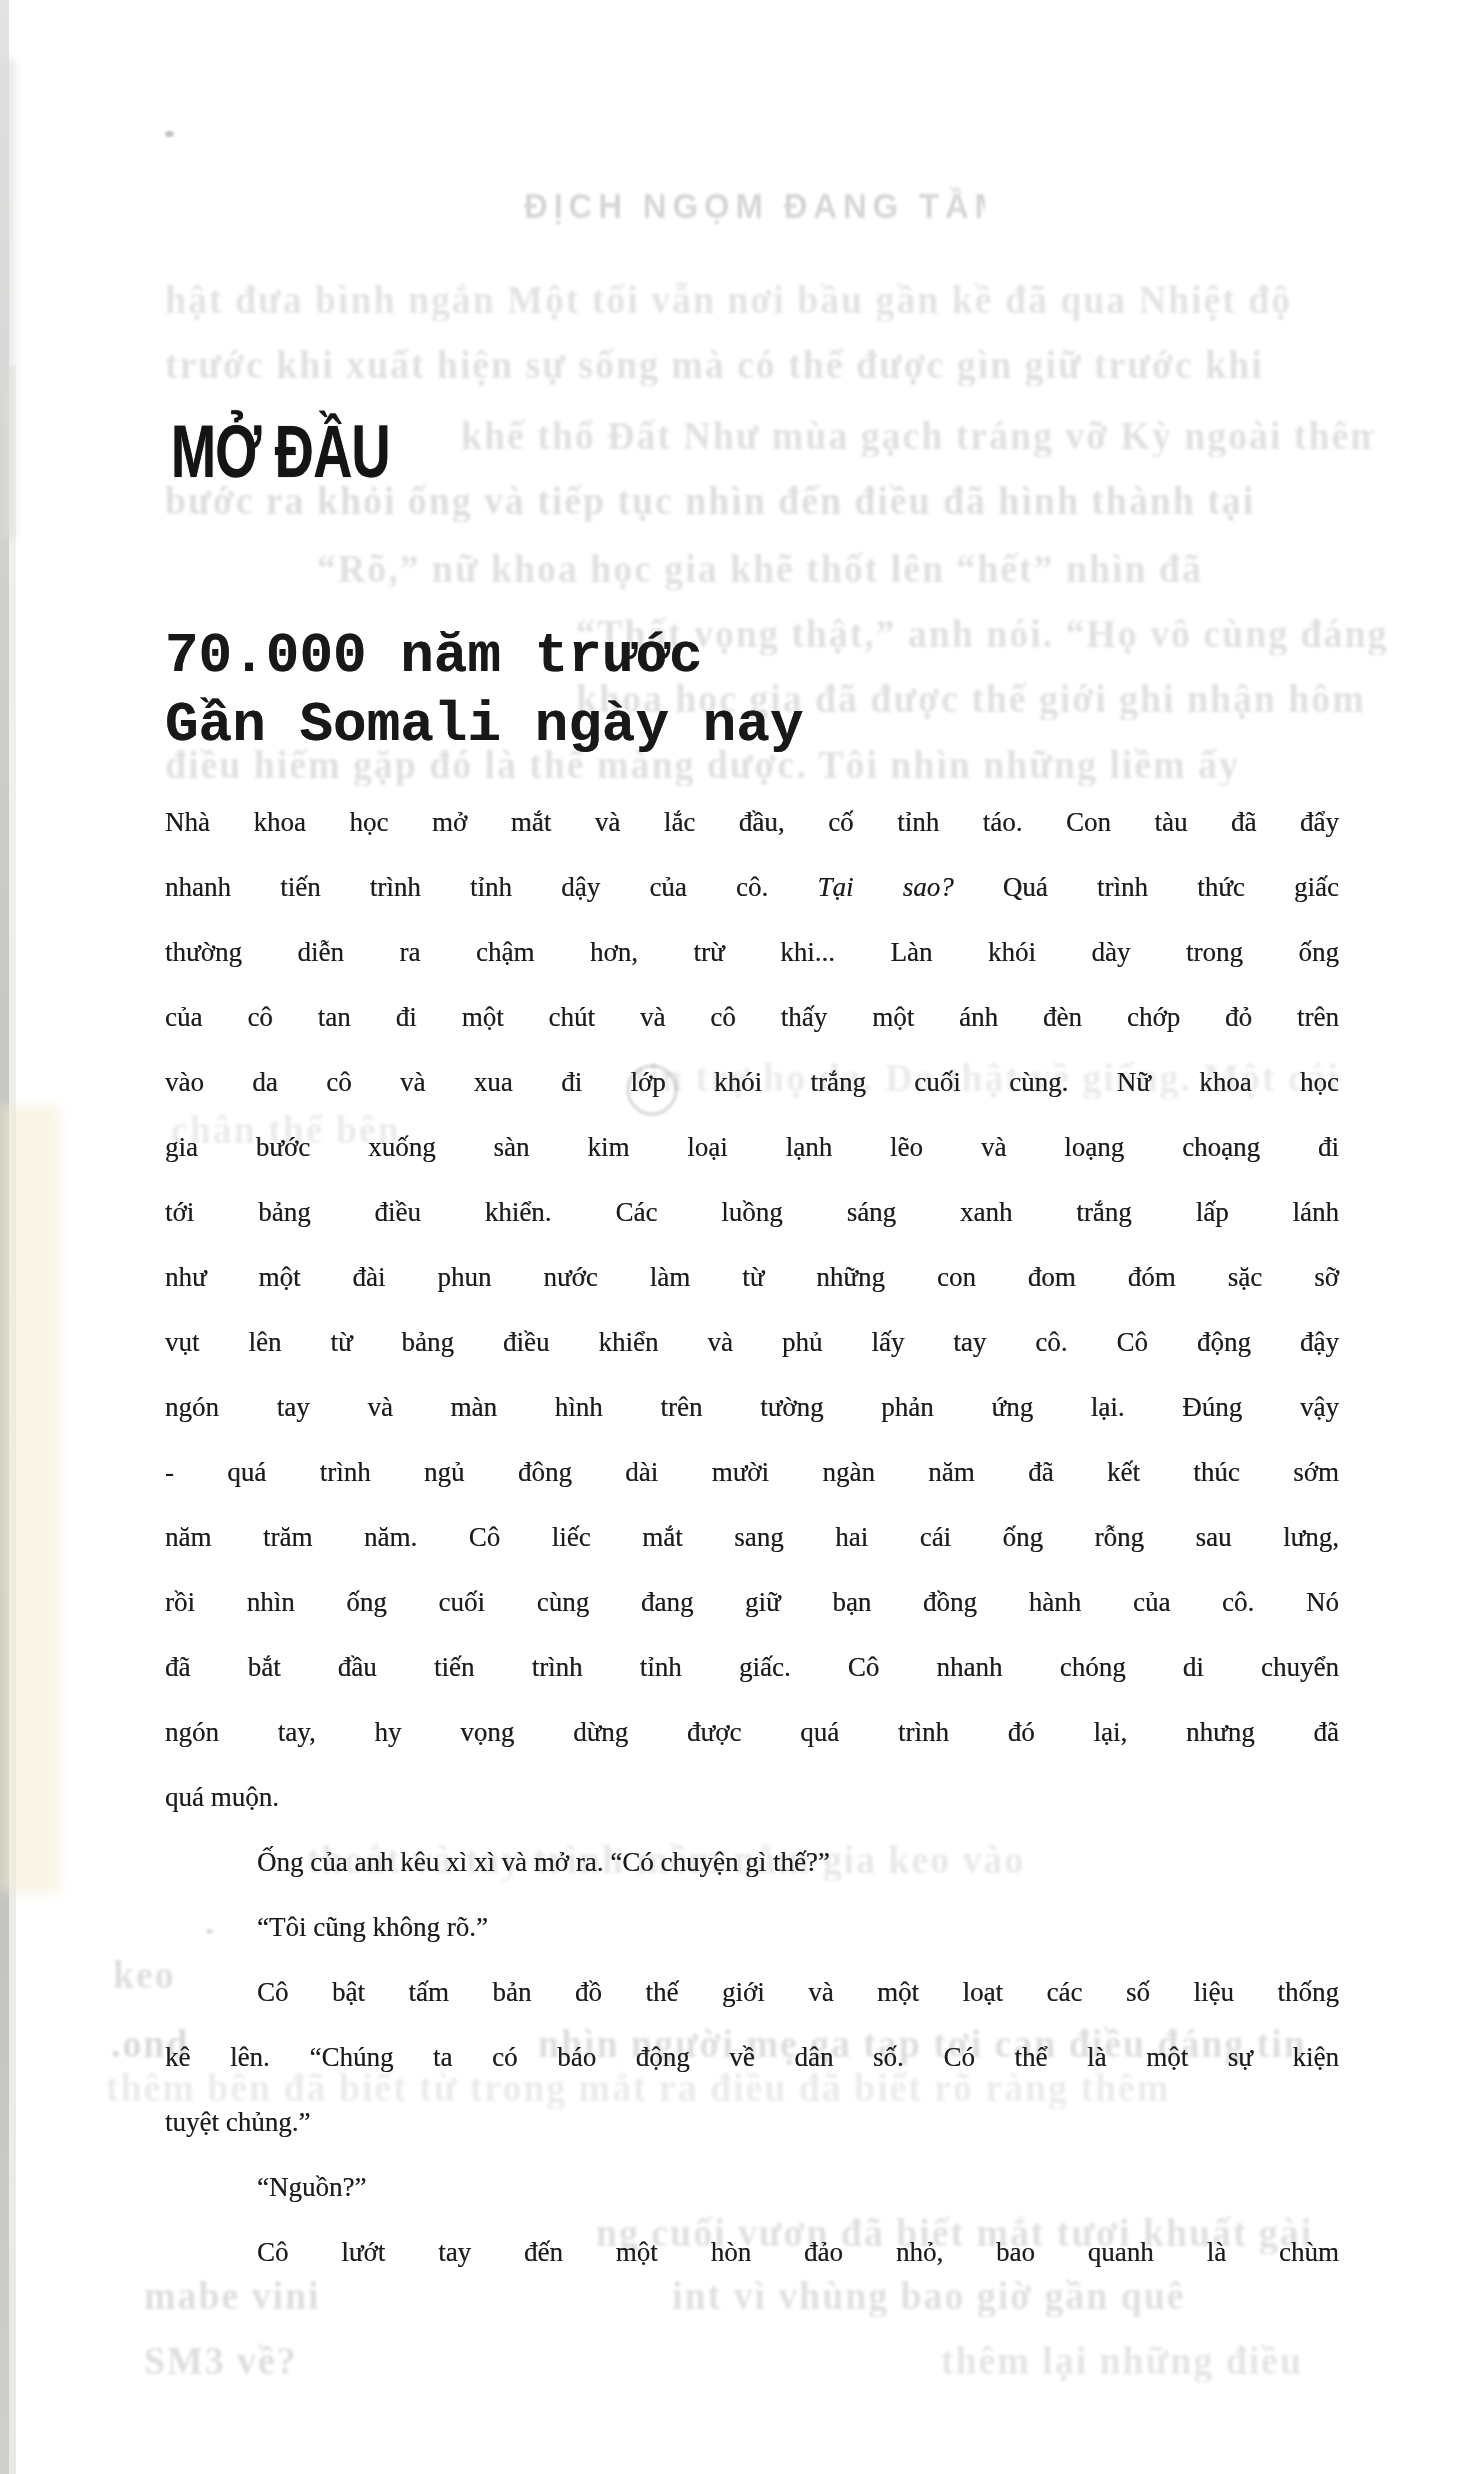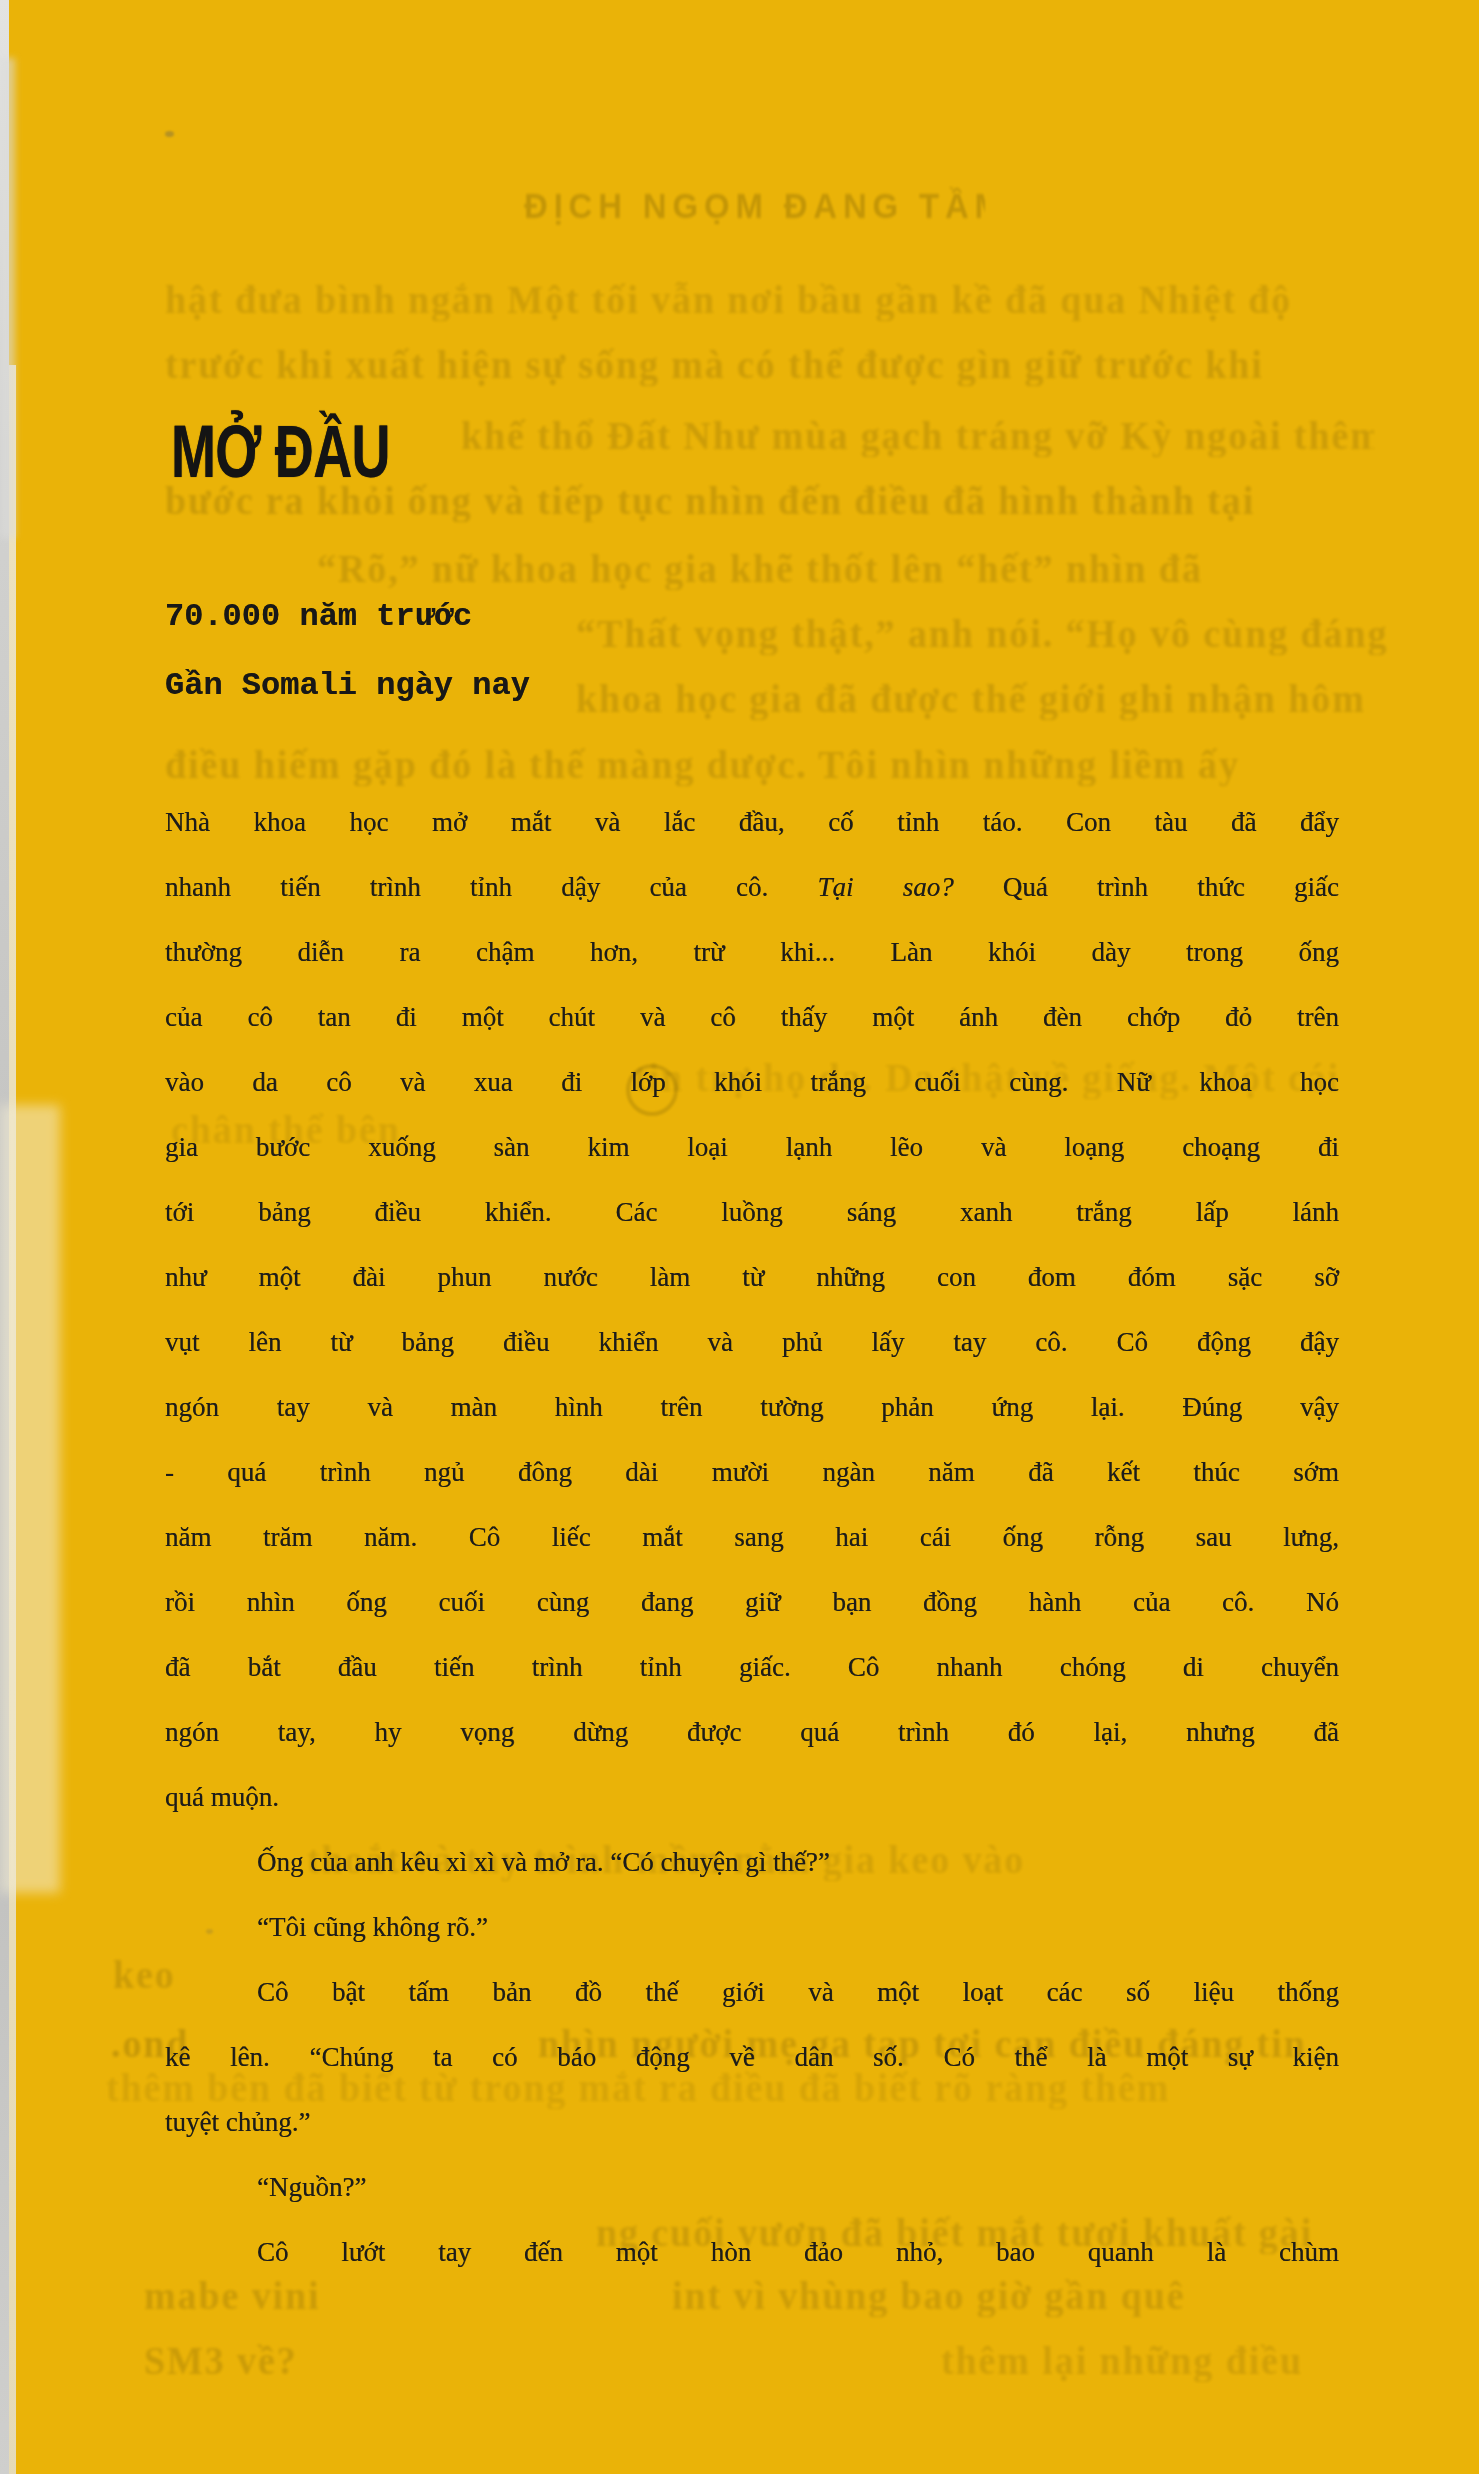--- a/index.html
+++ b/index.html
@@ -1,19 +1,19 @@
 <!DOCTYPE html>
 <html><head>
 <meta charset="utf-8">
 <style>
   html,body{margin:0;padding:0;background:#888;}
   .page{
     position:relative;
     width:1479px;height:2475px;
-    background:#eab308;
+    background:#ffffff;
     overflow:hidden;
     font-family:"Liberation Serif","DejaVu Serif",serif;
     color:#1c1c1c;
     text-decoration:underline;
   }
   
   .edge-strip{
     position:absolute;left:0;top:0;bottom:0;width:8.6px;
     background:linear-gradient(180deg,#e3e3e1 0%,#d2d2d0 18%,#c6c6c4 45%,#c2c2c0 75%,#cfcfcd 100%);
   }
@@ -67,24 +67,25 @@
     transform:scaleX(0.74) scaleY(1.02);
     transform-origin:left top;
     white-space:nowrap;
     text-shadow:0 0 1px rgba(0,0,0,.8);
   }
   
   .dateline{
     position:absolute;left:165px;
     font-family:"Liberation Mono","DejaVu Sans Mono",monospace;
     font-weight:700;
-    font-size:32px;
+    font-size:56px;
     color:#181818;
     white-space:nowrap;
     text-shadow:0 0 0.5px rgba(0,0,0,.6);
+    margin-top:26px;
   }
   .dl1{top:598px;}
   .dl2{top:667px;}
   
   .bodytext{
     position:absolute;left:165px;top:790px;width:1174px;
     font-size:27px;
     text-shadow:0.3px 0.3px 0.4px rgba(10,10,10,.55);
   }
   .ln{

